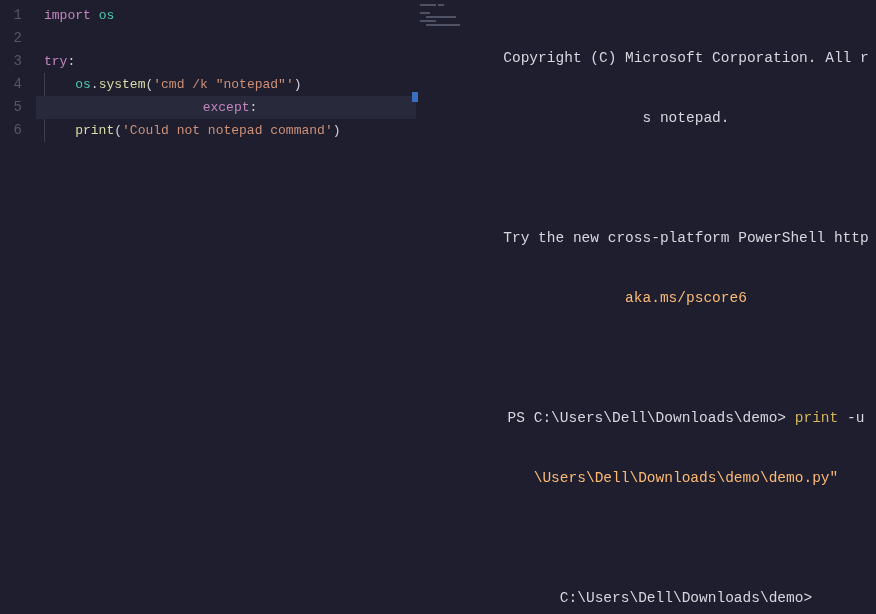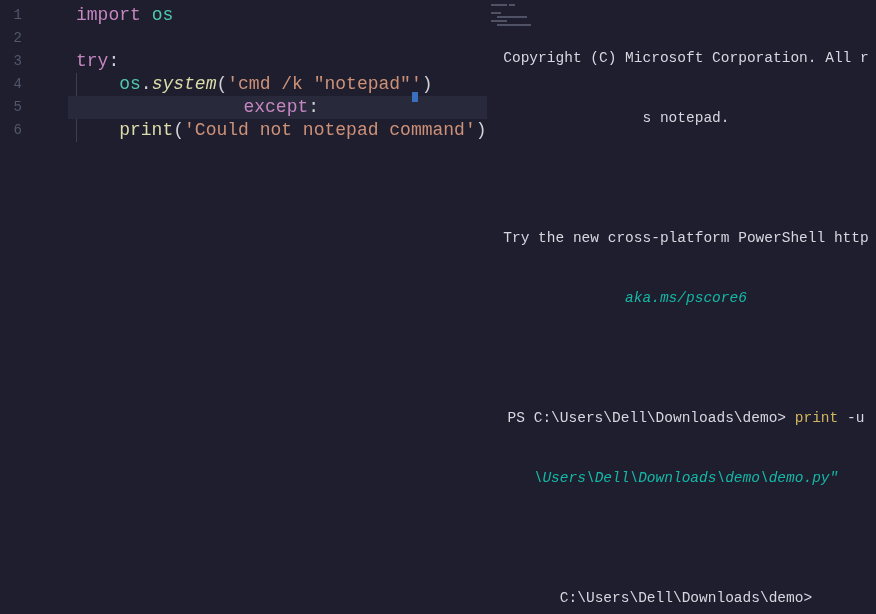--- a/index.html
+++ b/index.html
@@ -12,57 +12,57 @@
     .editor-pane { width:416px; height:100%; display:flex; position:relative; }
     .gutter {
       width:36px; flex-shrink:0; padding-top:4px;
       text-align:right; user-select:none;
     }
     .gutter div {
       height:23px; line-height:23px; padding-right:14px;
       font-size:14px; color:#52576b;
     }
     .code {
-      flex:1; padding-top:4px; font-size:18px;
-      color:#d7d7e0; position:relative;margin-left:32px;
+      flex:1; padding-top:4px; font-size:13px;
+      color:#d7d7e0; position:relative;
     }
     .code-line {
       height:23px; line-height:23px; white-space:pre;
       padding-left:8px; position:relative;
     }
     .hl-line { background:rgba(70,75,100,0.25);text-align:center; }
     .indent-guide {
       position:absolute; top:0; bottom:0; width:1px;
       background:#3a3f54;
     }
     .kw { color:#c586c0; }
     .ident { color:#4ec9b0; }
     .func { color:#dcdcaa;text-align:center; }
-    .member { color:#dcdcaa;font-style:italic; }
+    .member { color:#dcdcaa; }
     .punc { color:#cfd0d8; }
     .str { color:#ce9178; }
     .minimap {
       position:absolute; top:2px; right:-42px; width:42px; height:120px;
       opacity:0.45; pointer-events:none;
     }
     .minimap span {
       position:absolute; height:2px; background:#8c90a6;
     }
     .indicator {
       position:absolute; left:412px; top:92px; width:6px; height:10px;
       background:#3a6fbf;
     }
     .term-pane {
       flex:1; height:100%; padding:8px 0 0 80px;
       font-size:14.5px; line-height:20px; color:#d7d7e0;
       white-space:pre-wrap; overflow:hidden;text-align:center;
     }
     .term-pane p { margin:0; white-space:pre-wrap; }
     .cmd-exe { color:#d4b65e; }
-    .cmd-path { color:#14b8a6;font-style:italic; }
+    .cmd-path { color:#fdba74; }
     .spacer { height:20px; }
   </style>
 </head>
 <body>
 
 <div class="editor-pane">
   <div class="gutter">
       <div>1</div>
       <div>2</div>
       <div>3</div>

